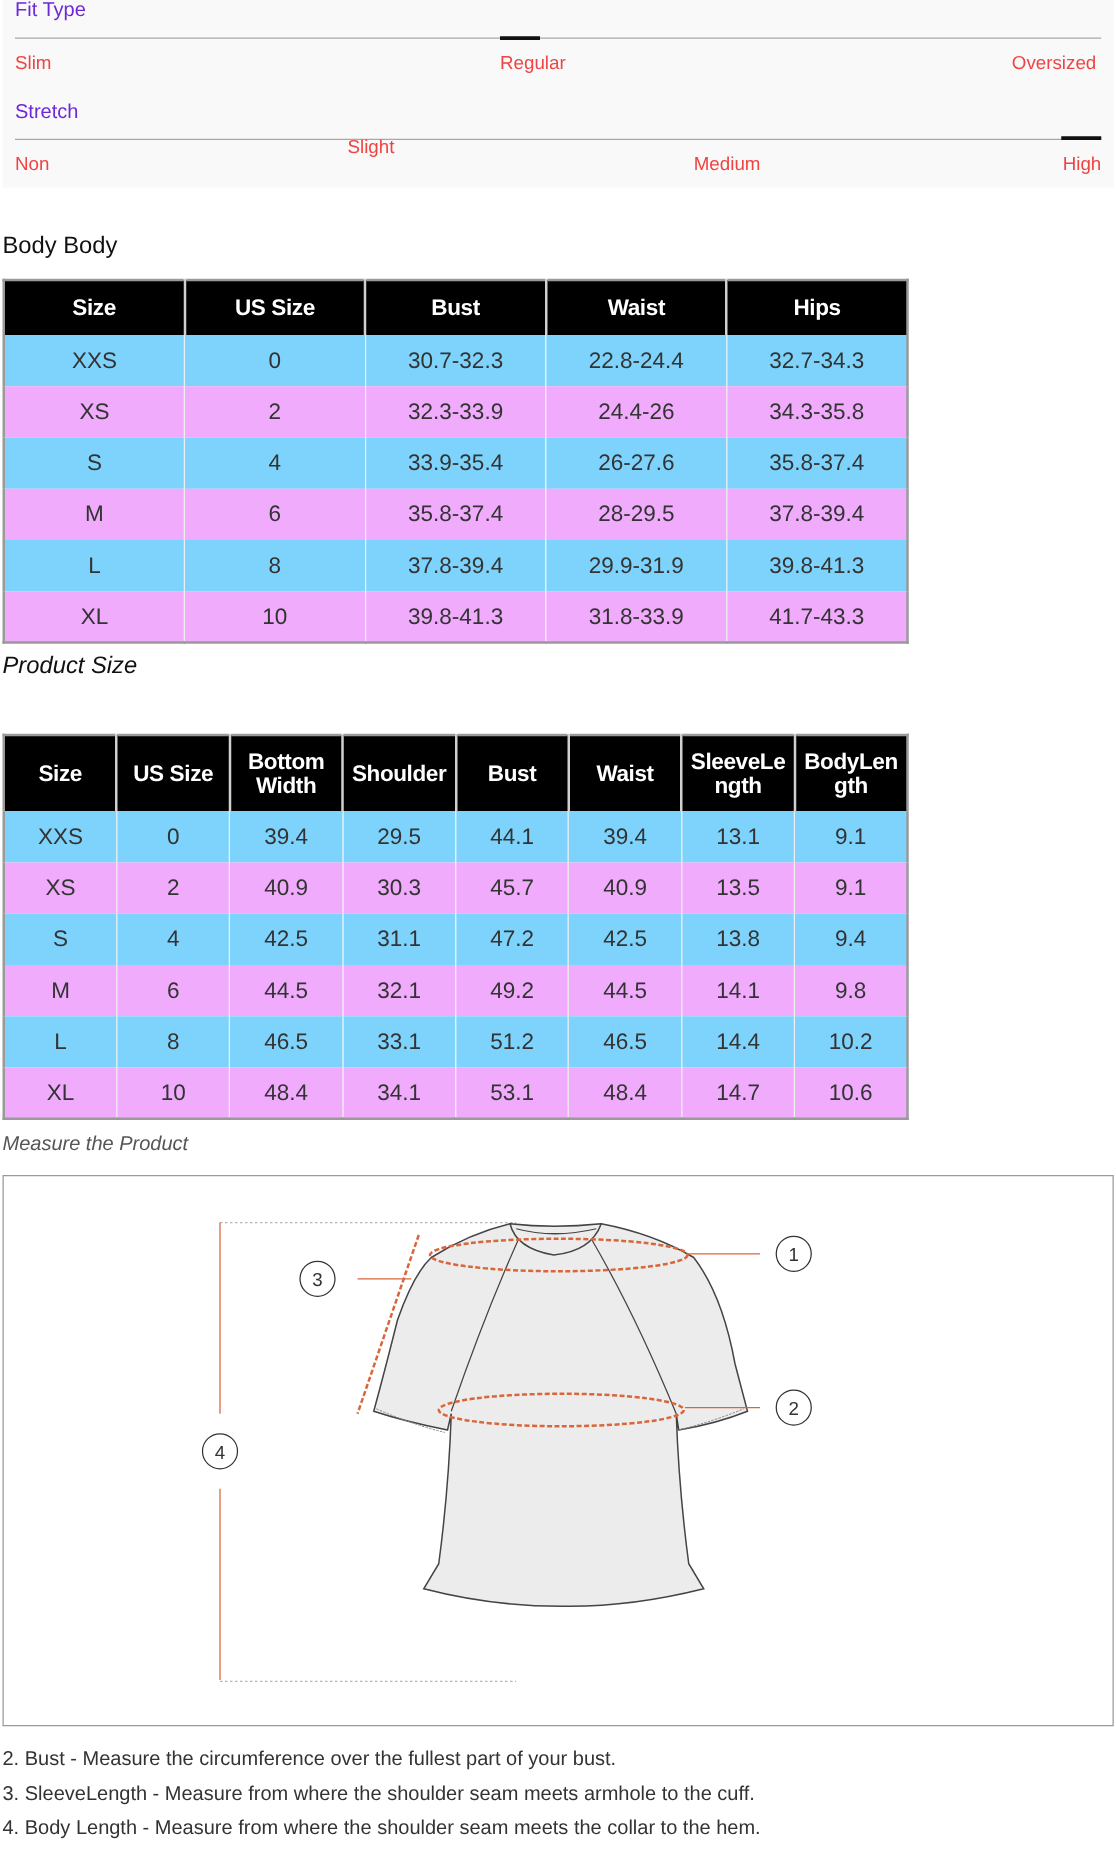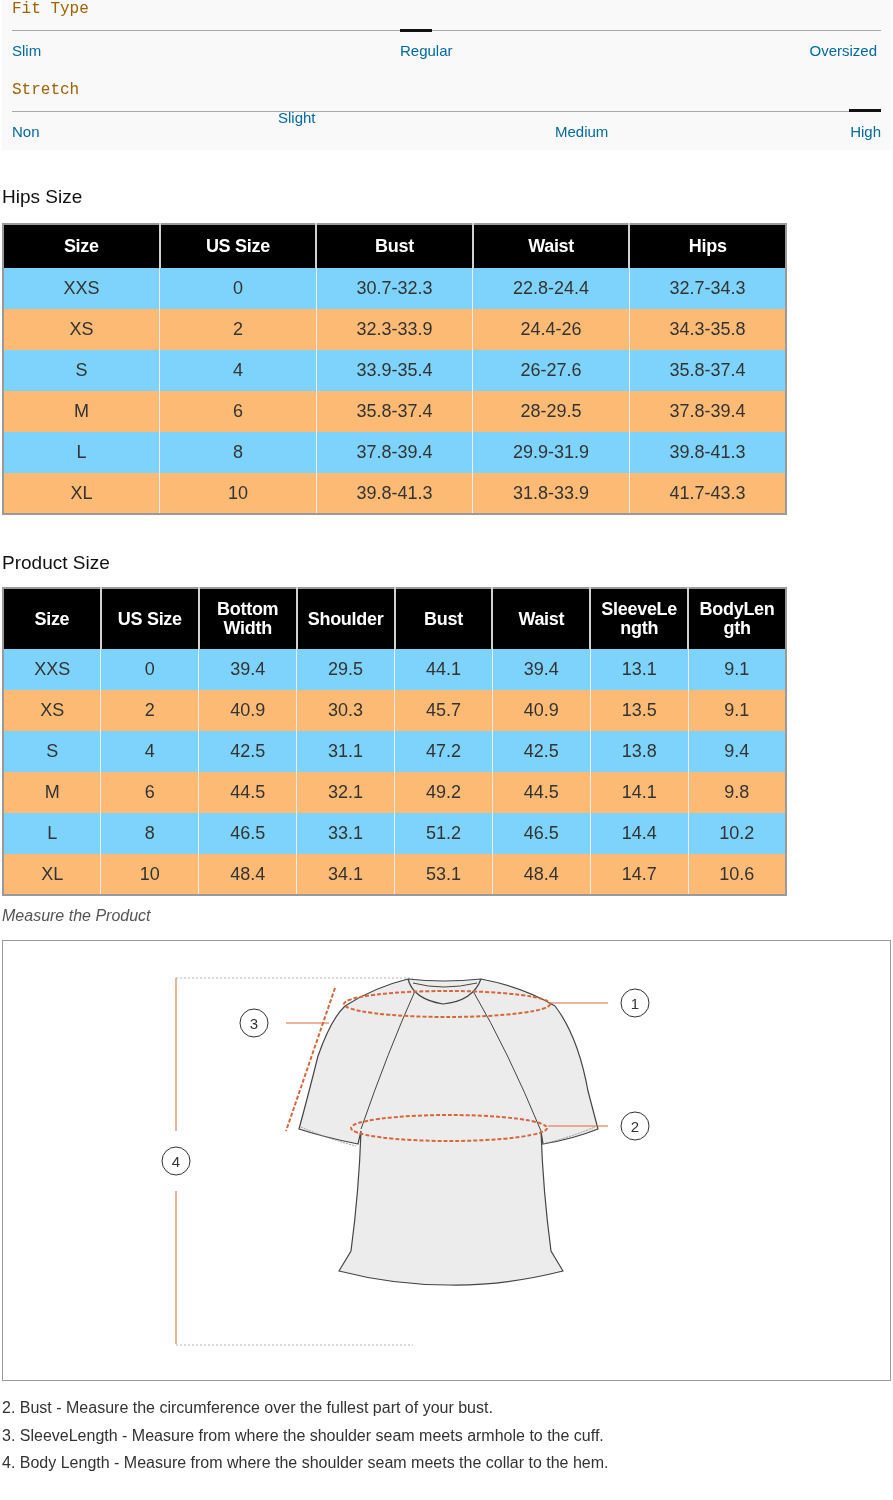--- a/index.html
+++ b/index.html
@@ -1,35 +1,35 @@
 <!DOCTYPE html>
 <html><head>
   <meta charset="utf-8">
   <style>
     * { box-sizing: border-box; margin: 0; padding: 0; }
     html, body { width: 893px; height: 1500px; background: #ffffff; overflow: hidden; }
     body { font-family: "Liberation Sans", sans-serif; color: #222; position: relative; }
 
     
     .fit-panel { position: absolute; left: 2px; top: 0; width: 889px; height: 150px; background: #f9f9f9; }
-    .slider-title { position: absolute; left: 10px; font-size: 16px; color: #a16207; font-family: Liberation Mono, monospace; }
+    .slider-title { position: absolute; left: 10px; font-size: 16px; color: #6d28d9; }
     .slider-track { position: absolute; left: 10px; right: 10px; height: 1px; background: #a8a8a8; }
     .slider-knob { position: absolute; width: 32px; height: 3px; background: #111; }
-    .slider-label { position: absolute; font-size: 15px; color: #0369a1; white-space: nowrap; }
+    .slider-label { position: absolute; font-size: 15px; color: #ef4444; white-space: nowrap; }
 
     
     .section-title { position: absolute; left: 2px; font-size: 19px; color: #111; }
 
     
-    .size-table { position: absolute; left: 2px; width: 785px; border-collapse: collapse; border: 2px solid #9a9a9a; table-layout: fixed; }
+    .size-table { position: absolute; left: 2px; width: 725px; border-collapse: collapse; border: 2px solid #9a9a9a; table-layout: fixed; }
     .size-table th { background: #000; color: #fff; font-weight: bold; font-size: 18px; text-align: center; border-left: 2px solid #d0d0d0; letter-spacing: -0.3px; line-height: 19px; padding: 0 4px; }
     .size-table th:first-child { border-left: none; }
     .size-table td { text-align: center; font-size: 18px; color: #333; border-left: 1px solid #eeeeee; }
     .size-table td:first-child { border-left: none; }
-    .size-table tr.even td { background: #fdba74; }
+    .size-table tr.even td { background: #f0abfc; }
     .size-table tr.odd td { background: #7dd3fc; }
 
     #body-table { top: 223px; }
     #body-table th { height: 44px; }
     #body-table td { height: 41px; }
 
     #product-table { top: 587px; }
     #product-table th { height: 61px; }
     #product-table td { height: 41px; }
 
@@ -53,21 +53,21 @@
 
   <span class="slider-title" style="top:81px;">Stretch</span>
   <div class="slider-track" style="top:111px;"></div>
   <div class="slider-knob" style="left:847px; top:109px;"></div>
   <span class="slider-label" style="left:10px; top:123px;">Non</span>
   <span class="slider-label" style="left:276px; top:109px;">Slight</span>
   <span class="slider-label" style="left:553px; top:123px;text-align:right;">Medium</span>
   <span class="slider-label" style="right:10px; top:123px;">High</span>
 </div>
 
-<div class="section-title" style="top:186px;">Hips Size</div>
+<div class="section-title" style="top:186px;">Body Body</div>
 <table class="size-table" id="body-table">
   <thead>
     <tr>
       <th>Size</th>
       <th>US Size</th>
       <th>Bust</th>
       <th>Waist</th>
       <th>Hips</th>
     </tr>
   </thead>
@@ -110,21 +110,21 @@
     <tr class="even">
       <td>XL</td>
       <td>10</td>
       <td>39.8-41.3</td>
       <td>31.8-33.9</td>
       <td>41.7-43.3</td>
     </tr>
   </tbody>
 </table>
 
-<div class="section-title" style="top:552px;">Product Size</div>
+<div class="section-title" style="top:522px;font-style:italic;">Product Size</div>
 <table class="size-table" id="product-table">
   <thead>
     <tr>
       <th>Size</th>
       <th>US Size</th>
       <th>Bottom Width</th>
       <th>Shoulder</th>
       <th>Bust</th>
       <th>Waist</th>
       <th>SleeveLe ngth</th>

